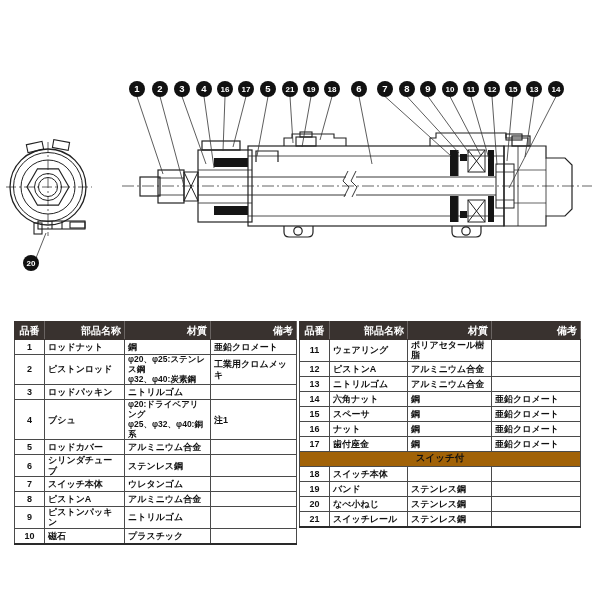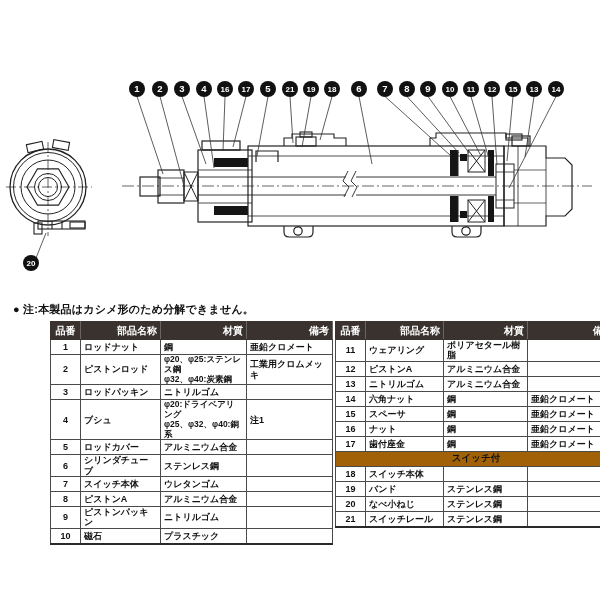--- a/index.html
+++ b/index.html
@@ -2,21 +2,21 @@
 <html><head>
 <meta charset="utf-8">
 <style>
   html,body{margin:0;padding:0;background:#fff;}
   body{width:600px;height:600px;font-family:"Liberation Sans","DejaVu Sans",sans-serif;color:#111;}
   .stage{position:relative;width:600px;height:600px;background:#fff;overflow:hidden;}
   svg.diagram{position:absolute;left:0;top:0;}
   .note-top{position:absolute;left:13px;top:302px;font-size:11px;font-weight:bold;letter-spacing:0.2px;}
   .note-bottom{position:absolute;left:14px;top:517px;font-size:10.5px;font-weight:bold;}
   .tbl{position:absolute;top:321px;border-collapse:collapse;table-layout:fixed;
-       border:1px solid #3a3a3a;border-bottom:2px solid #2a2a2a;margin-left:36px;}
+       border:1px solid #3a3a3a;border-bottom:2px solid #2a2a2a;}
   .tbl.tl{left:14px;width:282px;}
   .tbl.tr-t{left:299px;width:281px;}
   .tbl th{background:#39322f;color:#fff;font-size:10px;text-align:right;
           padding:1px 3px;height:15px;border:1px solid #39322f;border-right:1px solid #6a6462;}
   .tbl td{border:1px solid #4a4a4a;padding:0 3px;height:14px;font-size:9px;font-weight:bold;
           line-height:1.15;overflow:hidden;vertical-align:middle;}
   .tbl td:first-child,.tbl th:first-child{text-align:center;padding:0 1px;}
   .tbl td:nth-child(3){white-space:pre-line;}
   .tl tbody tr:nth-child(2) td:nth-child(3),
   .tl tbody tr:nth-child(4) td:nth-child(3){font-size:8.5px;}
@@ -232,21 +232,20 @@
           <text x="556" y="92.2" text-anchor="middle" fill="#fff" font-size="8" font-weight="bold">14</text>
         </g>
         <g>
           <line x1="31" y1="270.5" x2="46" y2="233" stroke="#333" stroke-width="0.8"></line>
           <circle cx="31" cy="263" r="8" fill="#111"></circle>
           <text x="31" y="266.2" text-anchor="middle" fill="#fff" font-size="8" font-weight="bold">20</text>
         </g>
       </g>
   </svg>
 
-  <div class="note-top">● 注:本製品はカシメ形のため分解できません。</div>
 
   <table class="tbl tl">
     <colgroup>
         <col style="width:30px">
         <col style="width:80px">
         <col style="width:86px">
         <col style="width:86px">
       </colgroup>
     <thead>
       <tr>

